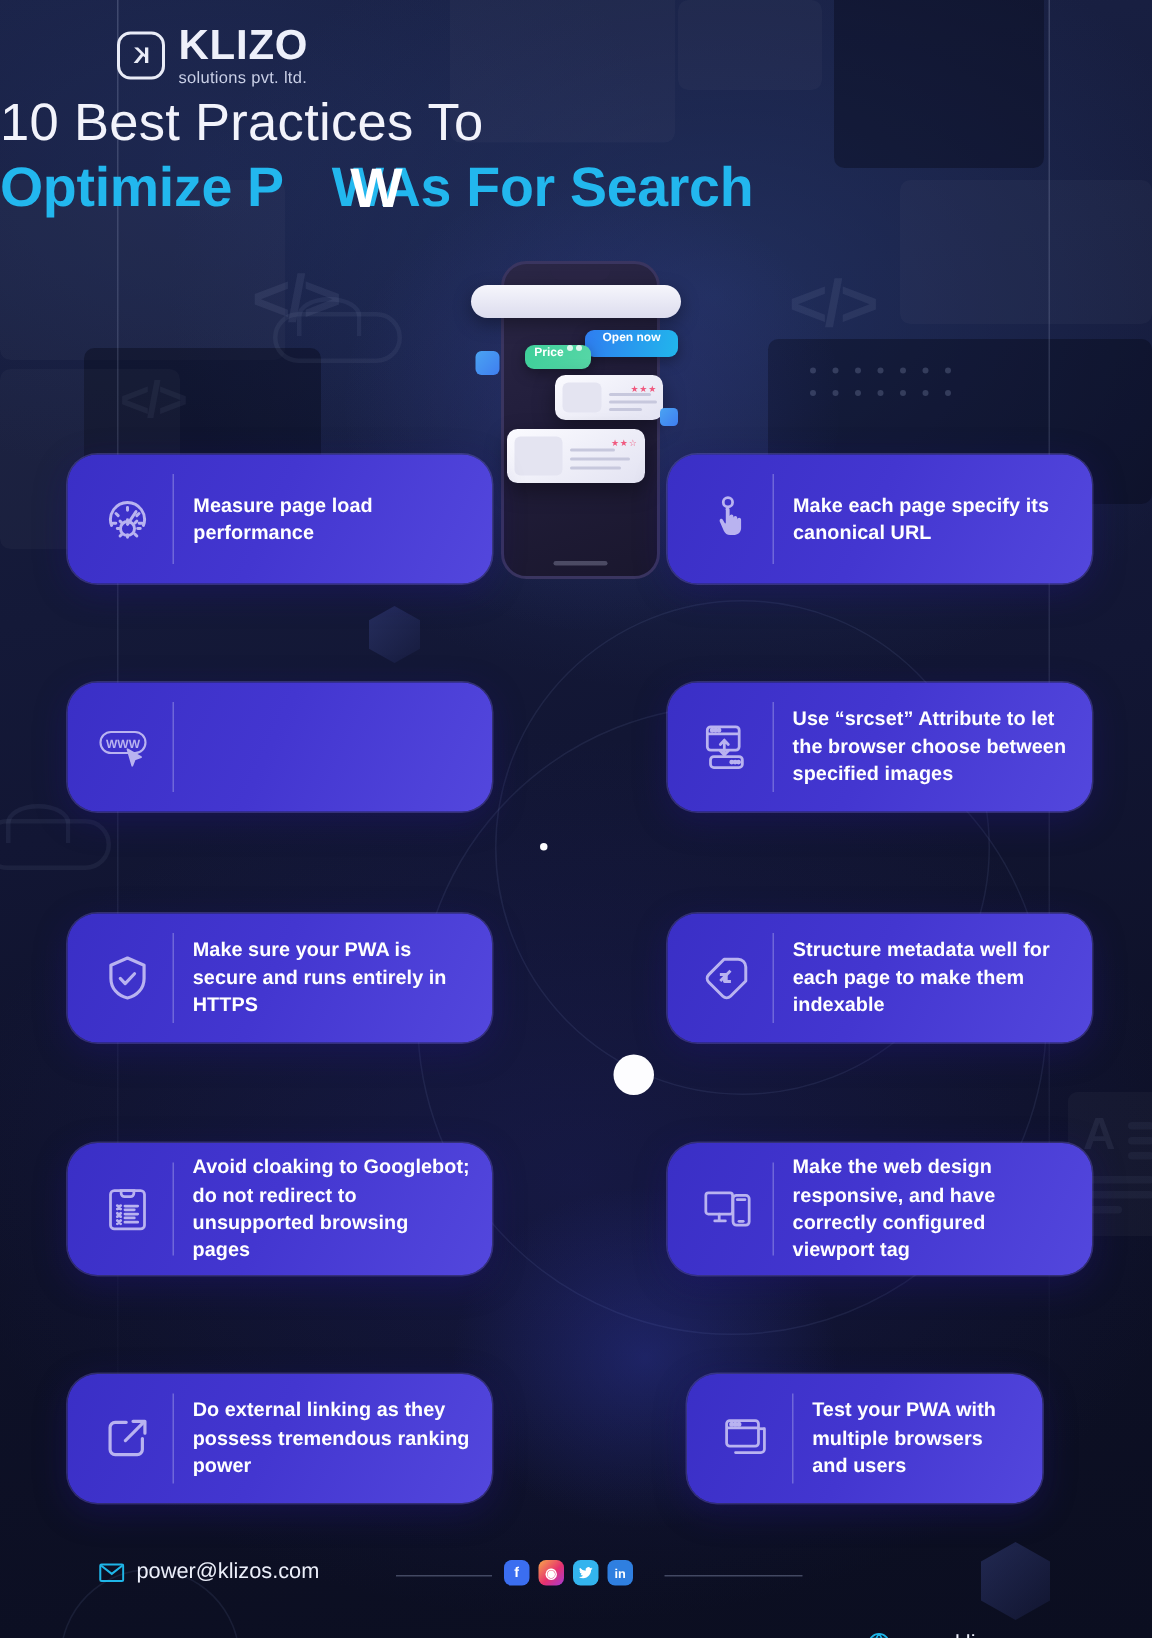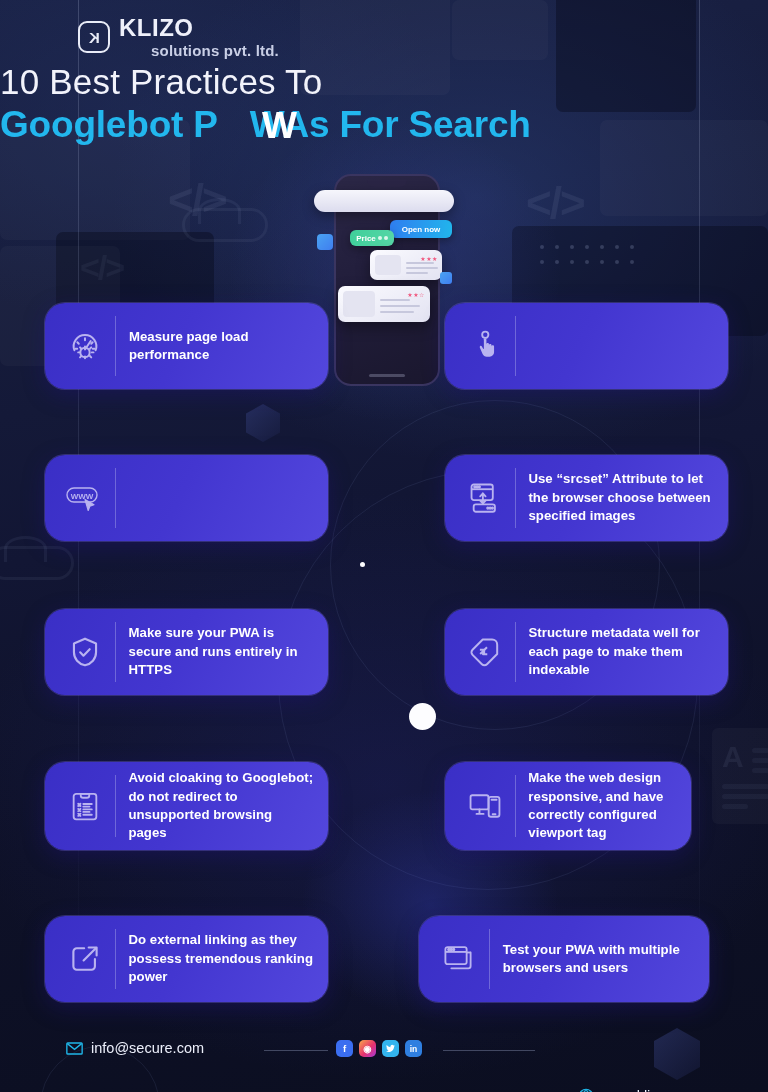--- a/index.html
+++ b/index.html
@@ -87,22 +87,22 @@
   
   .logo { position: absolute; left: 78px; top: 16px; display: flex; align-items: center; gap: 9px; }
   .logo-mark {
     width: 32px; height: 32px; border-radius: 9px;
     border: 2px solid #e9ecf7;
     display: flex; align-items: center; justify-content: center;
     color: #e9ecf7; font-weight: 800; font-size: 15px;
   }
   .logo-mark span { transform: scaleX(-1); display: inline-block; }
   .logo-txt { display: flex; flex-direction: column; line-height: 1; }
-  .logo-name { color: #eef0fa; font-size: 24px; font-weight: 800; letter-spacing: 0.5px; }
-  .logo-sub { color: #c9cfe6; font-size: 15px; font-weight: 700; letter-spacing: 0.2px; margin-top: 3px; margin-left: 32px; }
+  .logo-name { color: #eef0fa; font-size: 28px; font-weight: 800; letter-spacing: 0.5px; }
+  .logo-sub { color: #c9cfe6; font-size: 11px; font-weight: 400; letter-spacing: 0.2px; margin-top: 3px; }
 
   .title { position: absolute; left: 0; right: 0; top: 62px; }
   .title-1 {
     color: #f2f3fb; font-size: 35px; font-weight: 400; letter-spacing: 0.2px; line-height: 1.15;
   }
   .title-2 {
     font-size: 37px; font-weight: 800; color: #22b7ee; line-height: 1.15; margin-top: 2px;
     letter-spacing: -0.2px;
   }
   .title-2 .pwa { position: relative; display: inline-block; margin-left: 32px; }
@@ -126,21 +126,21 @@
     position: absolute; left: 50%; transform: translateX(-50%); bottom: 7px;
     width: 36px; height: 3px; background: rgba(200,205,235,0.28); border-radius: 2px;
   }
   .searchbar {
     position: absolute; left: 2px; top: 22px; width: 140px; height: 22px;
     background: linear-gradient(180deg, #f6f6fc, #dcdcee); border-radius: 12px;
     box-shadow: 0 4px 12px rgba(0,0,0,0.35);
   }
   .chip {
     position: absolute; border-radius: 6px; color: #fff; font-size: 8px;
-    display: flex; align-items: center; justify-content: center; font-weight: 600;
+    display: flex; justify-content: center; font-weight: 600;
     box-shadow: 0 3px 9px rgba(0,0,0,0.35);
   }
   .chip.open { left: 78px; top: 52px; width: 62px; height: 18px; background: linear-gradient(100deg,#2f7df0,#21b6ec); }
   .chip.price { left: 38px; top: 62px; width: 44px; height: 16px; background: linear-gradient(100deg,#3fcf9a,#56d6a6); }
   .chip.price i { width: 4px; height: 4px; border-radius: 50%; background: rgba(255,255,255,0.8); margin-left: 2px; }
   .mini-blue {
     position: absolute; left: 5px; top: 66px; width: 16px; height: 16px;
     background: linear-gradient(135deg,#4aa3f2,#3f7ef0); border-radius: 4px;
   }
   .mini-blue2 {
@@ -262,21 +262,21 @@
         <span>K</span>
       </div>
     <div class="logo-txt">
       <div class="logo-name">KLIZO</div>
       <div class="logo-sub">solutions pvt. ltd.</div>
     </div>
   </div>
 
   <div class="title">
     <div class="title-1">10 Best Practices To</div>
-    <div class="title-2"><span>Googlebot P</span><span class="pwa"><span>WA</span><span class="w-overlay">W</span></span><span>s For Search</span></div>
+    <div class="title-2"><span>Optimize P</span><span class="pwa"><span>WA</span><span class="w-overlay">W</span></span><span>s For Search</span></div>
   </div>
 
   <div class="hero">
     <div class="phone">
       <div class="phone-notch"></div>
       <div class="phone-home"></div>
     </div>
     <div class="mini-blue"></div>
     <div class="searchbar"></div>
     <div class="chip open">
@@ -319,20 +319,21 @@
   </div>
 
   <div class="card" style="left:445px;top:303px;width:283px;height:86px;">
     <div class="ico">
       <svg width="34" height="34" viewBox="0 0 24 24" fill="currentColor">
         <circle cx="12.2" cy="4.1" r="2.2" fill="none" stroke="currentColor" stroke-width="1.3"></circle>
         <path d="M11.2 7.6v6.2c0 .3-.4.4-.5.1l-.9-1.6c-.4-.7-1.5-.4-1.5.4 0 .2 0 .4.1.6l1.9 4.3c.5 1.1 1.6 1.9 2.9 1.9h2.1c1.7 0 3.1-1.4 3.1-3.1v-4.1c0-.5-.4-.9-.9-.9s-.9.4-.9.9v-.8c0-.5-.4-.9-.9-.9s-.9.4-.9.9v-.7c0-.5-.4-.9-.9-.9s-.9.4-.9.9V7.6c0-.5-.4-1-1-1s-1 .5-1 1z"></path>
       </svg>
     </div>
     <div class="divider"></div>
+    <div class="txt">Make each page specify its canonical URL</div>
   </div>
 
   <div class="card" style="left:45px;top:455px;width:283px;height:86px;">
     <div class="ico">
       <svg width="40" height="34" viewBox="0 0 40 30" fill="none" stroke="currentColor" stroke-width="1.4">
         <rect x="2" y="5" width="30" height="14" rx="7"></rect>
         <text x="17" y="15.5" font-size="8" font-family="Liberation Sans, sans-serif" font-weight="700" fill="currentColor" stroke="none" text-anchor="middle">WWW</text>
         <path d="M20 16.5l3.2 11 1.6-4.2 4.2-1.6z" fill="currentColor" stroke="currentColor" stroke-width="1.2" stroke-linejoin="round"></path>
       </svg>
     </div>
@@ -391,21 +392,21 @@
         <path d="M7.2 10.4l1.6 1.6M8.8 10.4l-1.6 1.6" stroke-linecap="round"></path>
         <path d="M7.2 14l1.6 1.6M8.8 14l-1.6 1.6" stroke-linecap="round"></path>
         <path d="M7.2 17.4l1.6 1.6M8.8 17.4l-1.6 1.6" stroke-linecap="round"></path>
         <path d="M10.8 10.6h6M10.8 12.4h4.4M10.8 14.4h6M10.8 16.2h4.4M10.8 18.2h6" stroke-linecap="round"></path>
       </svg>
     </div>
     <div class="divider"></div>
     <div class="txt">Avoid cloaking to Googlebot; do not redirect to unsupported browsing pages</div>
   </div>
 
-  <div class="card" style="left:445px;top:762px;width:246px;height:88px;">
+  <div class="card" style="left:445px;top:762px;width:283px;height:88px;">
     <div class="ico">
       <svg width="36" height="34" viewBox="0 0 24 24" fill="none" stroke="currentColor" stroke-width="1.3" stroke-linecap="round">
         <rect x="1.8" y="4.4" width="12.6" height="10" rx="1.2"></rect>
         <path d="M6 17.6h5M8.1 14.4v3.2"></path>
         <rect x="14.6" y="5.6" width="7.6" height="14" rx="1.6"></rect>
         <path d="M17.4 17.8h2"></path>
         <path d="M16.6 7.6h3.6"></path>
       </svg>
     </div>
     <div class="divider"></div>
@@ -417,21 +418,21 @@
       <svg width="34" height="34" viewBox="0 0 24 24" fill="none" stroke="currentColor" stroke-width="1.5" stroke-linecap="round" stroke-linejoin="round">
         <path d="M11.4 4.4H6.2A2.4 2.4 0 0 0 3.8 6.8v10.4a2.4 2.4 0 0 0 2.4 2.4h10.4a2.4 2.4 0 0 0 2.4-2.4v-5.2"></path>
         <path d="M11 13 19.8 4.2"></path>
         <path d="M14.6 3.9h5.6v5.6"></path>
       </svg>
     </div>
     <div class="divider"></div>
     <div class="txt">Do external linking as they possess tremendous ranking power</div>
   </div>
 
-  <div class="card" style="left:419px;top:916px;width:290px;height:86px;">
+  <div class="card" style="left:458px;top:916px;width:237px;height:86px;">
     <div class="ico">
       <svg width="36" height="34" viewBox="0 0 24 24" fill="none" stroke="currentColor" stroke-width="1.3">
         <rect x="2.4" y="3.6" width="15" height="12" rx="1.5"></rect>
         <path d="M2.4 7h15"></path>
         <circle cx="4.8" cy="5.3" r="0.55" fill="currentColor"></circle>
           <circle cx="6.5" cy="5.3" r="0.55" fill="currentColor"></circle>
           <circle cx="8.2" cy="5.3" r="0.55" fill="currentColor"></circle>
         <path d="M20.2 7.4v9.6a1.6 1.6 0 0 1-1.6 1.6H6.6" stroke-linecap="round"></path>
         <path d="M17.4 7.4h2.8"></path>
       </svg>
@@ -440,21 +441,21 @@
     <div class="txt">Test your PWA with multiple browsers and users</div>
   </div>
 
   <div class="fitem" style="left:66px;top:1040px;">
     <span class="gl">
       <svg width="17" height="13" viewBox="0 0 20 15" fill="none" stroke="currentColor" stroke-width="1.6">
         <rect x="1" y="1" width="18" height="13" rx="1"></rect>
         <path d="M1.6 1.8 10 8.4l8.4-6.6"></path>
       </svg>
     </span>
-    <span>info@secure.com</span>
+    <span>power@klizos.com</span>
   </div>
 
   <div class="fline" style="left:264px;top:1050px;width:64px;"></div>
   <div class="fline" style="left:443px;top:1050px;width:92px;"></div>
 
   <div class="socials">
     <div class="soc fb">
         <span>f</span>
       </div>
     <div class="soc ig">

